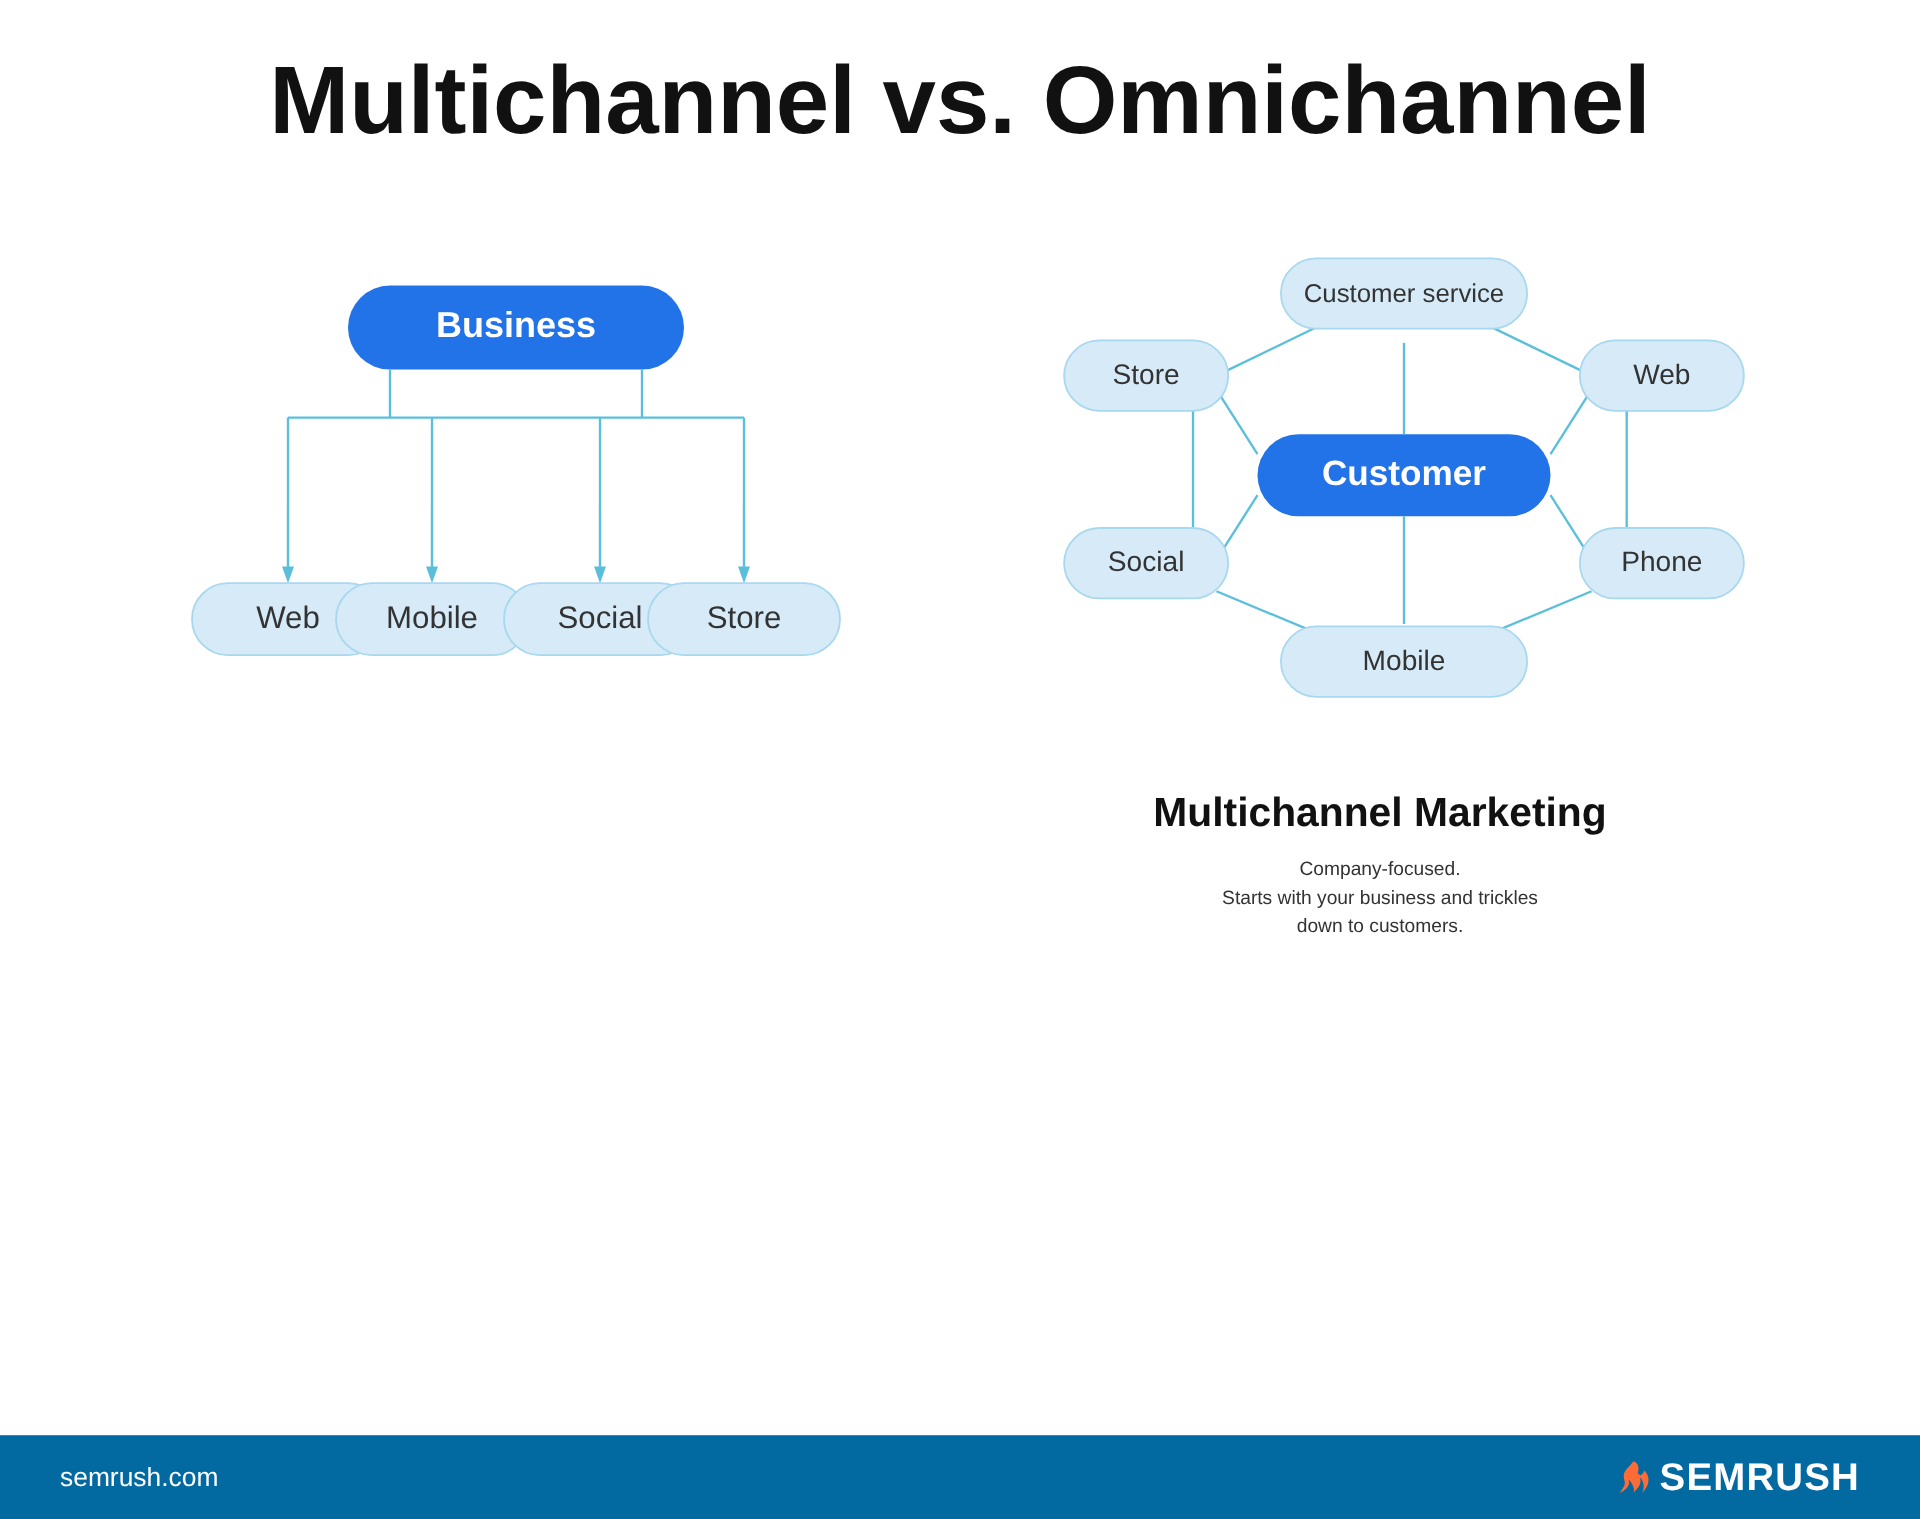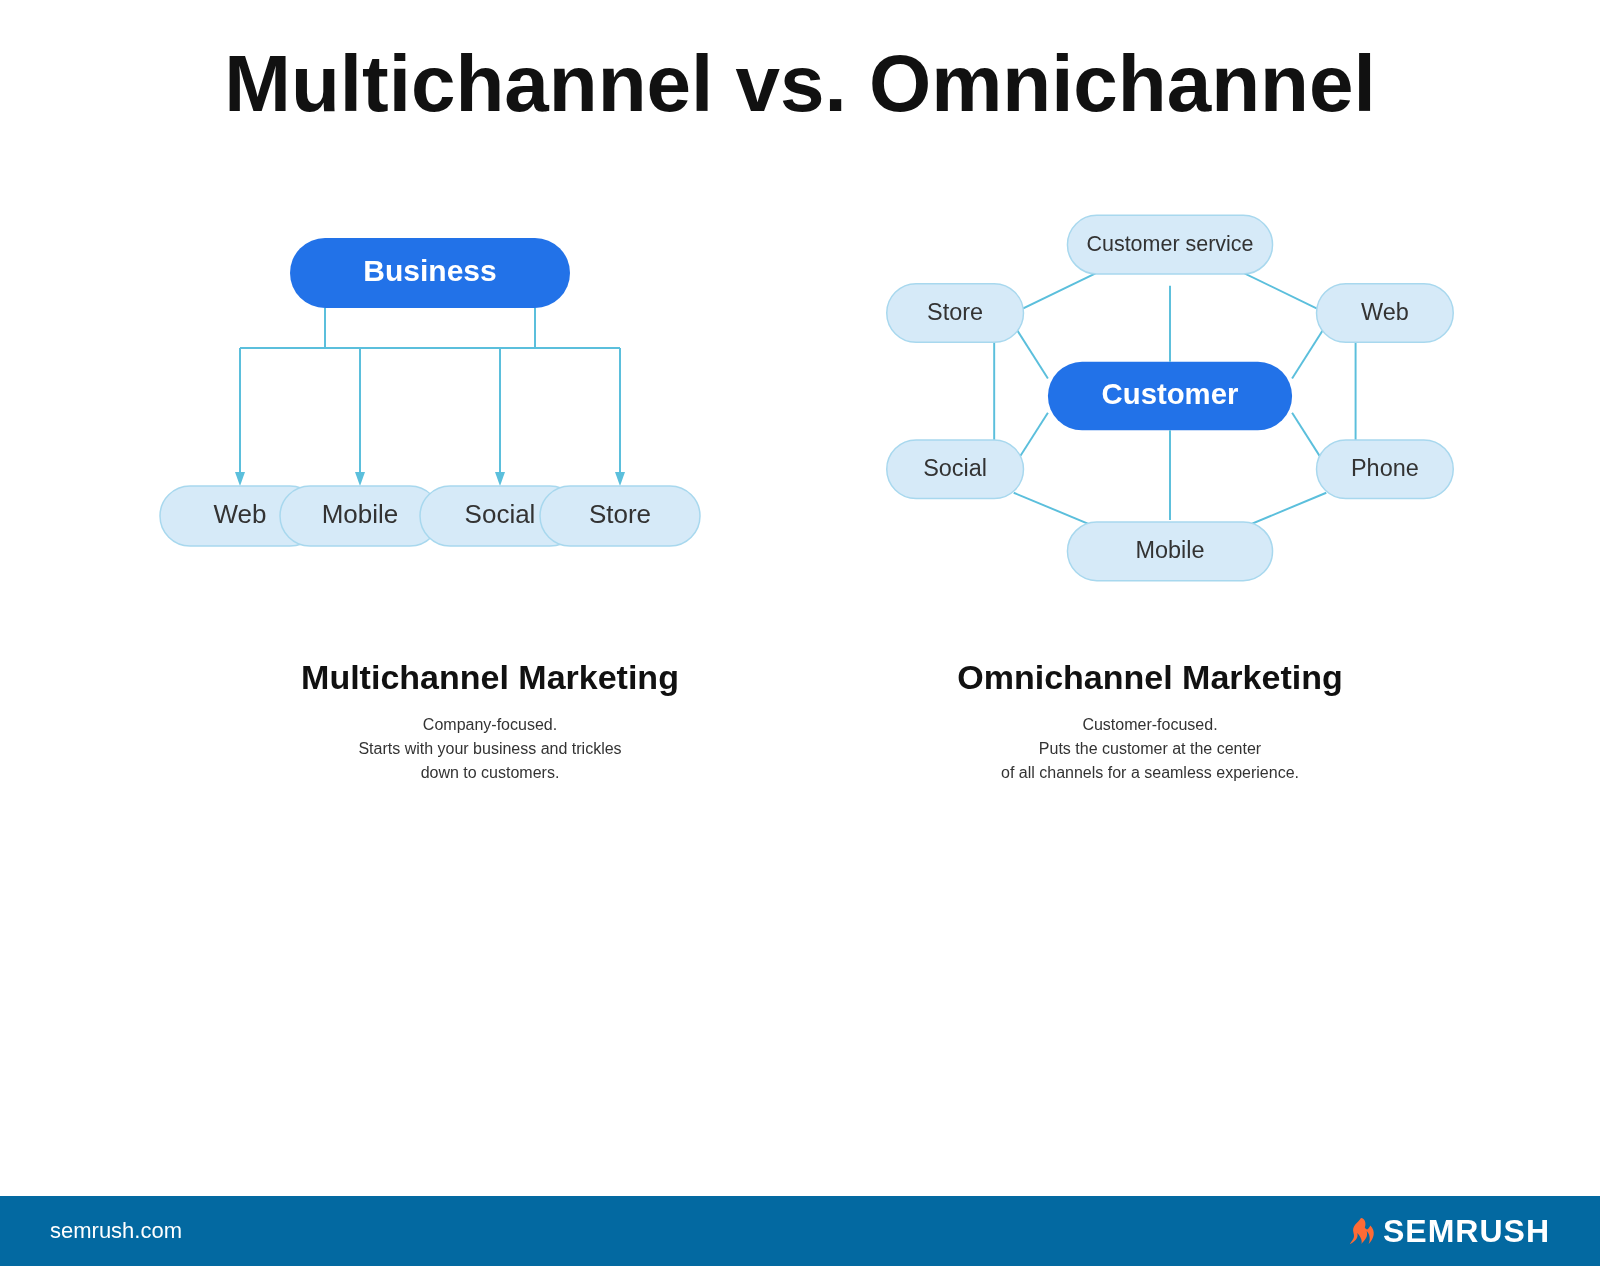--- a/index.html
+++ b/index.html
@@ -227,28 +227,20 @@
 
   <div class="bottom-row">
     <div class="bottom-section">
       <div class="section-title">Multichannel Marketing</div>
       <div class="section-desc">
         Company-focused.<br>
         Starts with your business and trickles<br>
         down to customers.
       </div>
     </div>
-    <div class="bottom-section">
-      <div class="section-title">Omnichannel Marketing</div>
-      <div class="section-desc">
-        Customer-focused.<br>
-        Puts the customer at the center<br>
-        of all channels for a seamless experience.
-      </div>
-    </div>
   </div>
 </div>
 
 <footer class="footer">
   <span class="footer-url">semrush.com</span>
   <div class="semrush-logo">
 
     <svg class="semrush-icon" viewBox="0 0 40 32" xmlns="http://www.w3.org/2000/svg">
       <path d="M20 2 C16 8 10 10 12 18 C14 24 10 26 8 30 C12 28 18 24 16 18 C20 22 22 28 20 30 C24 26 28 22 26 16 C30 20 30 26 28 30 C34 24 36 16 30 10 C28 14 26 16 24 12 C26 8 24 2 20 2Z" fill="#FF6B35"></path>
     </svg>

